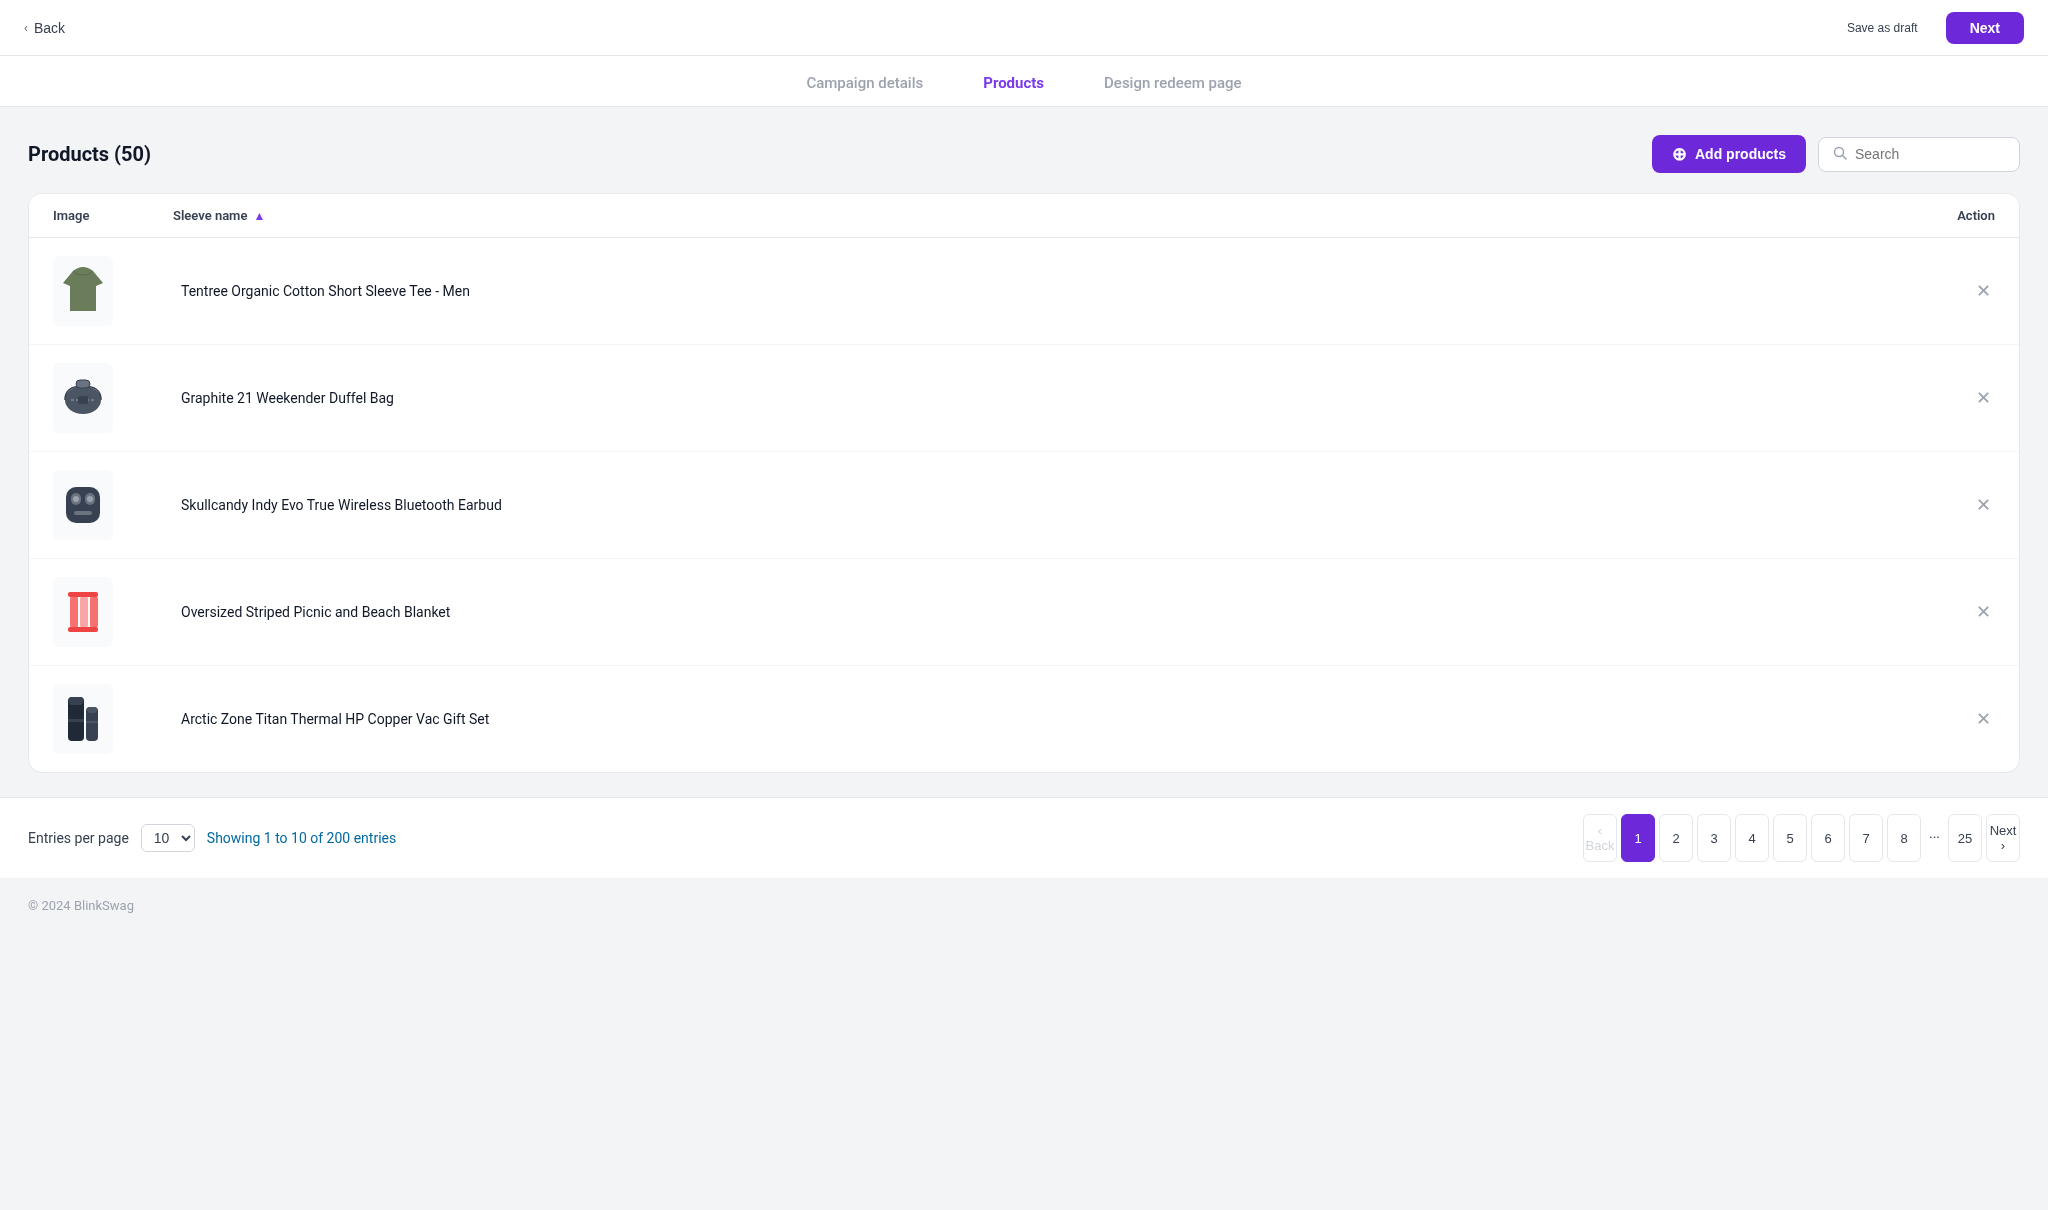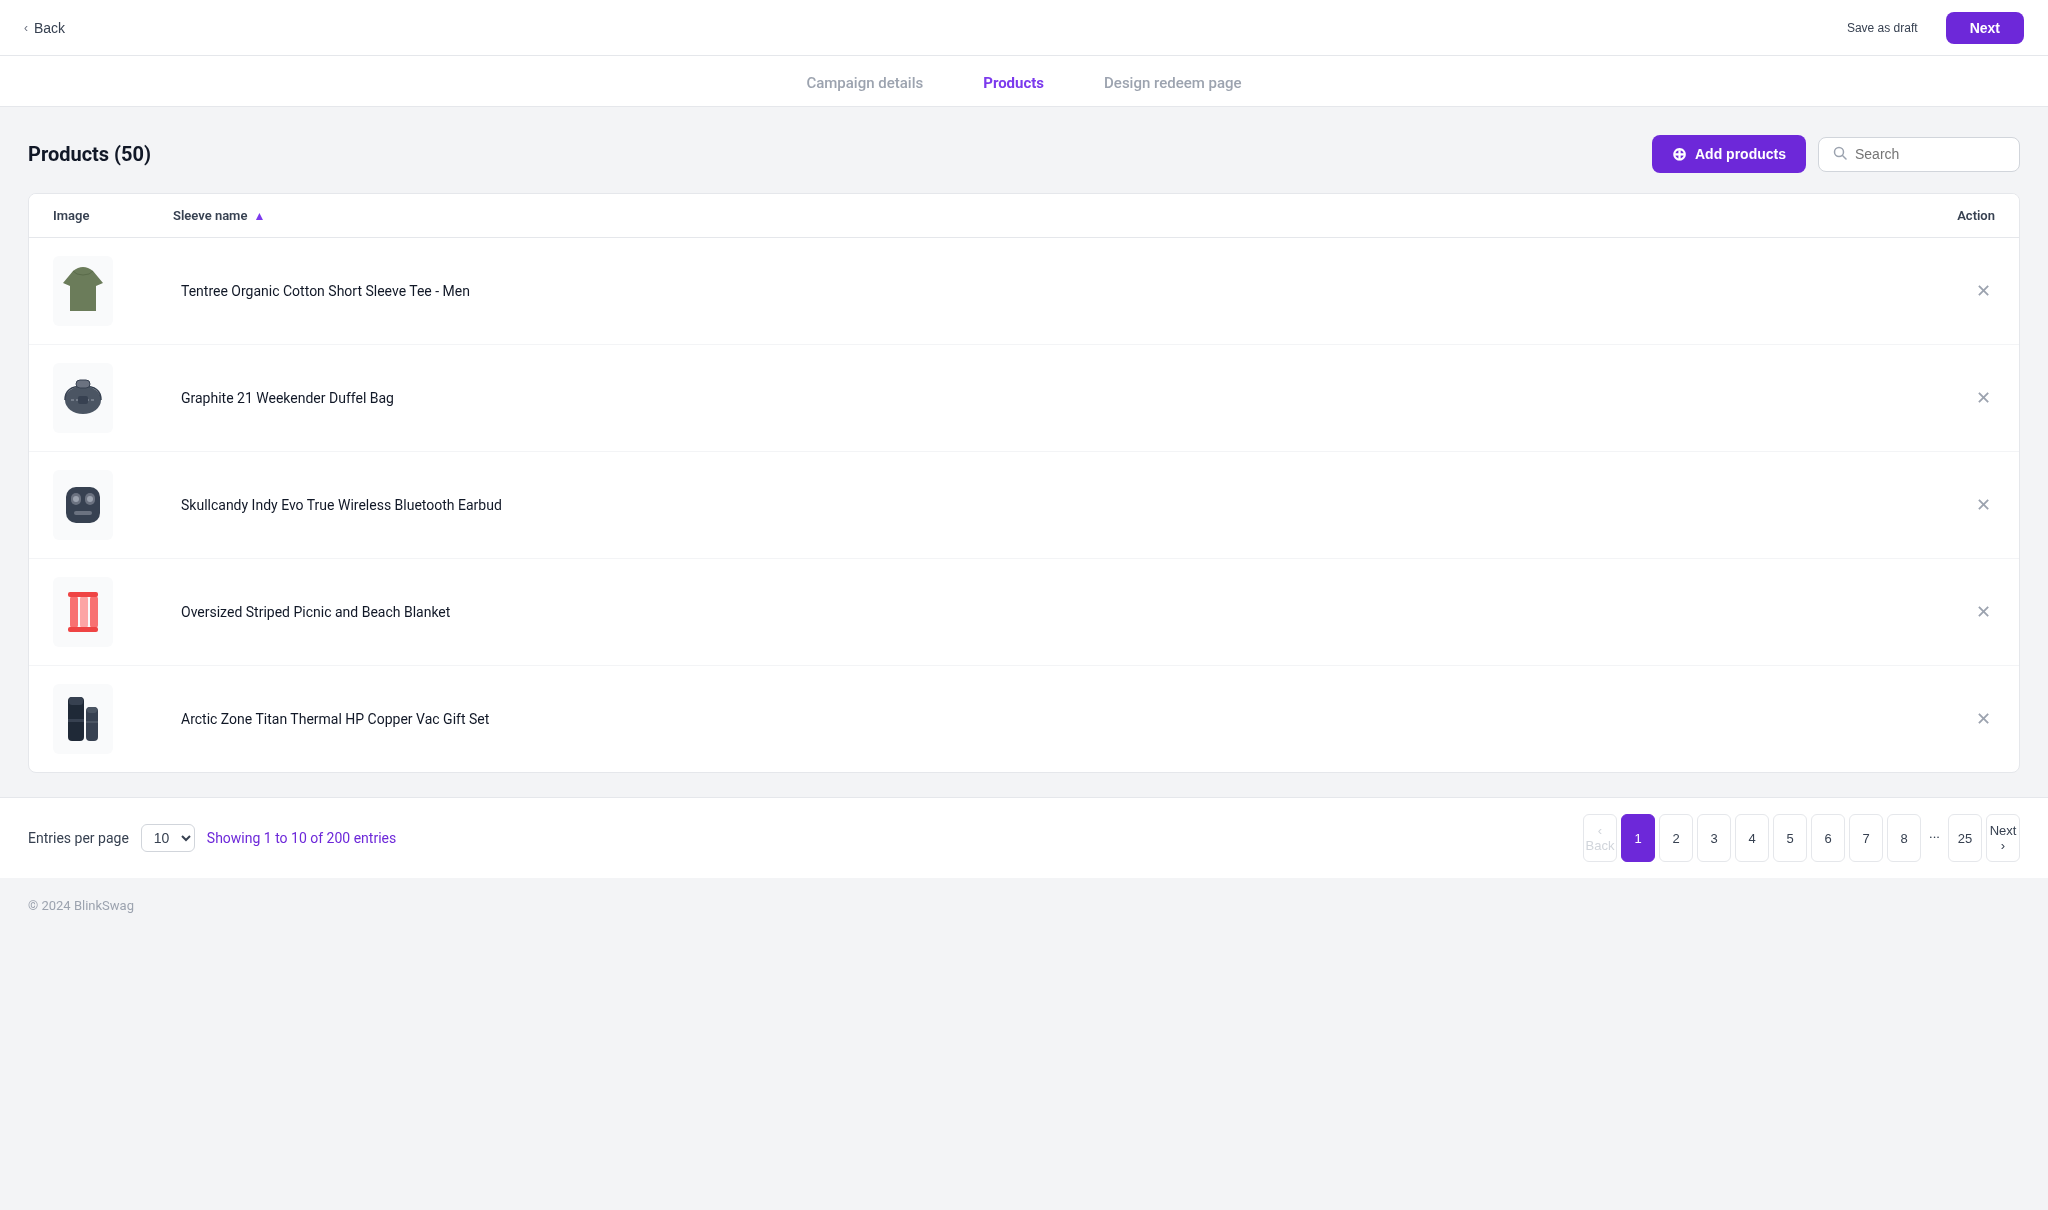--- a/index.html
+++ b/index.html
@@ -143,21 +143,21 @@
       outline: none;
       font-size: 14px;
       color: #ec4899;
       background: transparent;
       width: 150px;
     }
 
     
     .table-card {
       background: #fff;
-      border-radius: 8px;
+      border-radius: 14px;
       border: 1px solid #e5e7eb;
       overflow: hidden;
     }
     .table-header-row {
       display: grid;
       grid-template-columns: 120px 1fr auto;
       padding: 14px 24px;
       border-bottom: 1px solid #e5e7eb;
       background: #fff;
     }
@@ -251,21 +251,21 @@
       border: 1px solid #d1d5db;
       border-radius: 6px;
       padding: 4px 8px;
       font-size: 14px;
       color: #374151;
       background: #fff;
       cursor: pointer;
     }
     .entries-info {
       font-size: 14px;
-      color: #6d28d9;
+      color: #0369a1;
     }
     .pagination {
       display: flex;
       align-items: center;
       gap: 4px;
     }
     .page-btn {
       width: 34px;
       height: 48px;
       border-radius: 6px;

